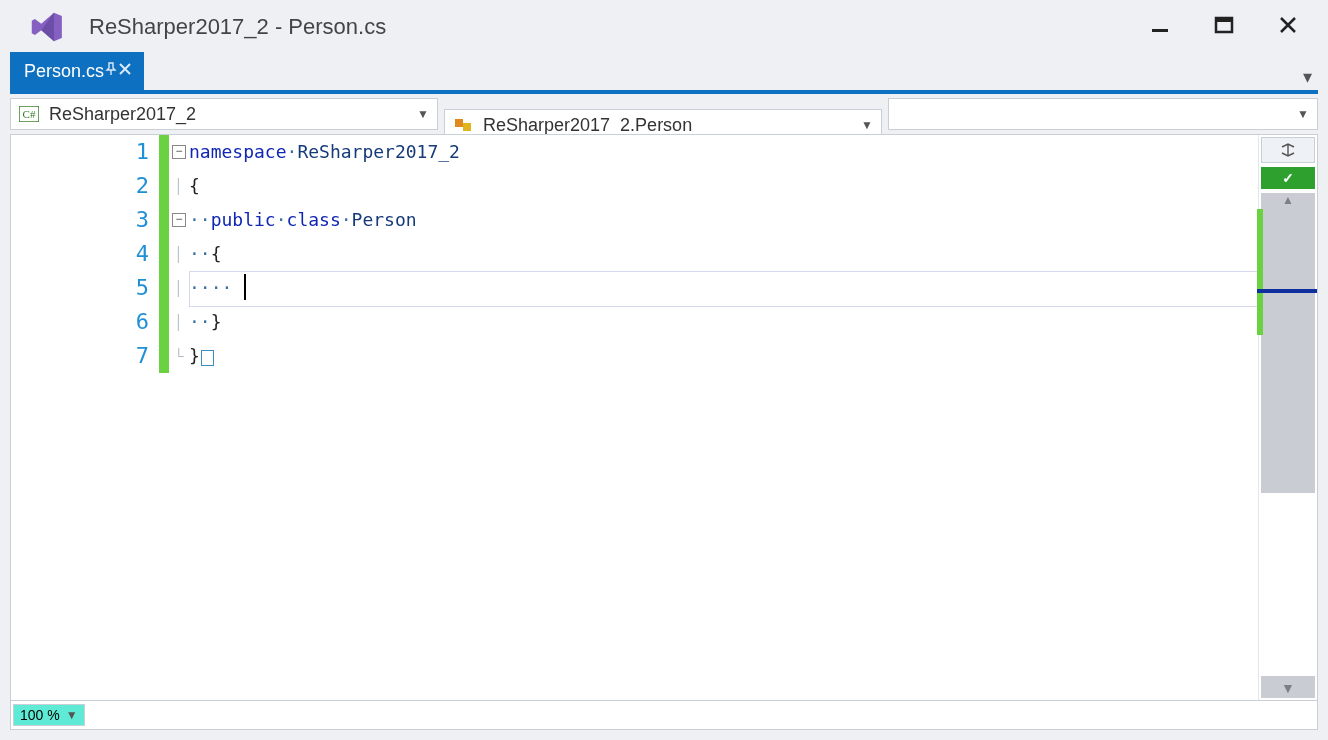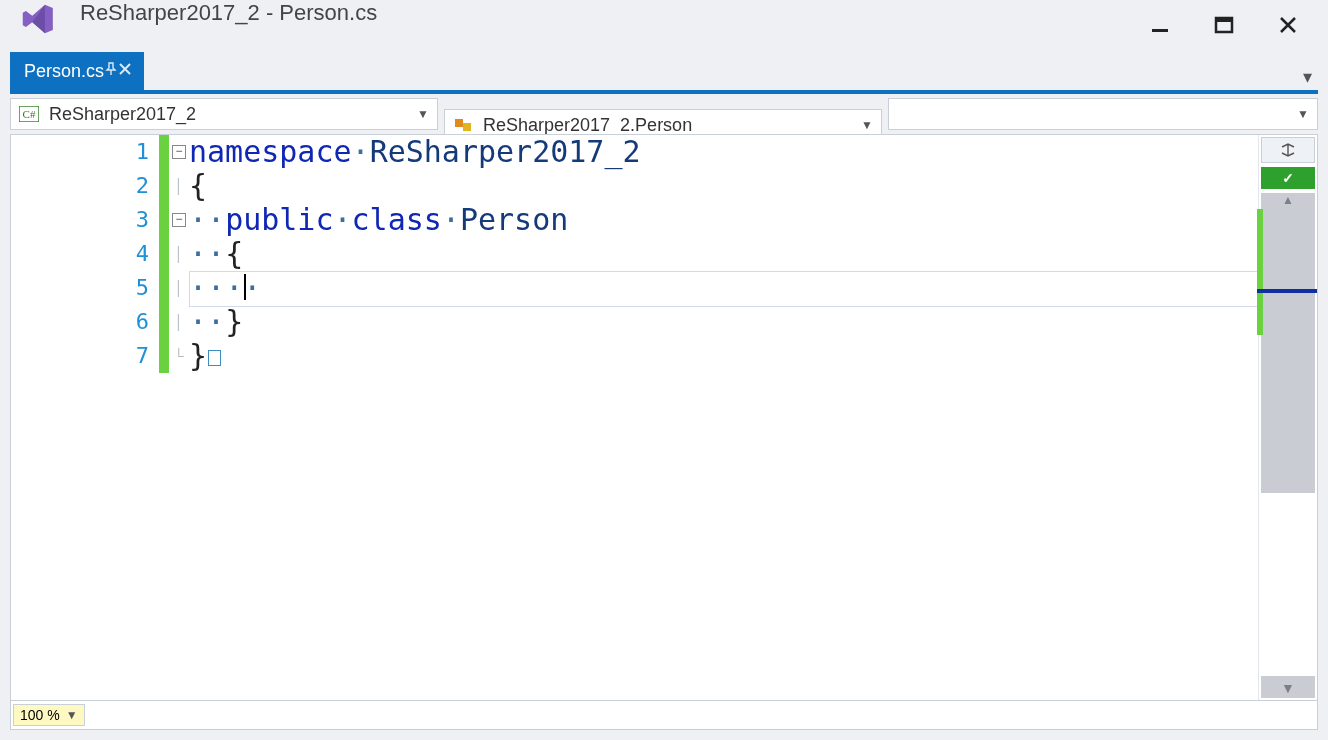--- a/index.html
+++ b/index.html
@@ -1,18 +1,18 @@
 <!DOCTYPE html>
 <html><head>
 <meta charset="utf-8">
 <style>
   html,body{margin:0;padding:0;font-family:"Segoe UI",Tahoma,sans-serif;font-size:14px;background:#f5f5f5;width:1328px;height:740px;overflow:hidden;}
   .window{width:1328px;height:740px;background:#eef0f4;display:flex;flex-direction:column;}
   
-  .titlebar{height:54px;display:flex;padding:0 18px;gap:24px;}
+  .titlebar{height:54px;display:flex;align-items:center;padding:0 18px;gap:24px;margin-left:9px;}
   .app-logo svg{width:38px;height:38px;display:block;}
   .title-text{font-size:22px;color:#444;}
   .titlebar-spacer{flex:1;}
   .win-controls{display:flex;gap:36px;align-items:center;margin-right:8px;}
   .win-btn{font-size:22px;color:#222;cursor:default;line-height:1;padding:4px;}
   
   .tabstrip-row{display:flex;align-items:flex-end;border-bottom:4px solid #0e70c0;margin:0 10px 0 10px;height:36px;}
   .doc-tab{background:#0e70c0;color:#fff;display:flex;align-items:center;gap:0;padding:6px 12px 6px 14px;height:26px;font-size:18px;}
   .doc-tab .pin, .doc-tab .close{font-size:16px;opacity:.85;}
   .tabstrip-spacer{flex:1;}
@@ -24,21 +24,21 @@
   .navbox.first{width:410px;}
   .navbox.second{width:420px;margin-top:11px;}
   .navbox.third{flex:1;}
   .nav-icon{display:inline-flex;}
   .navbox-text{font-size:18px;}
   
   .editor-frame{flex:1;display:flex;flex-direction:column;margin:4px 10px 10px 10px;border:1px solid #c9cfd7;background:#fff;}
   .editor-body{flex:1;display:flex;position:relative;}
   .left-margin{width:18px;background:#fff;}
   .gutter{width:130px;display:flex;flex-direction:column;align-items:flex-end;padding-top:0px;}
-  .code-area{flex:1;position:relative;font-family:Consolas,monospace;font-size:30px;line-height:34px;}
+  .code-area{flex:1;position:relative;font-family:Consolas,monospace;font-size:18px;line-height:34px;}
   .change-bar{width:10px;background:#6ad241;}
   .outline{width:20px;display:flex;flex-direction:column;}
   .outline-cell{height:34px;display:flex;align-items:center;justify-content:center;}
   .fold-box{width:12px;height:12px;border:1px solid #888;line-height:10px;font-size:12px;color:#555;text-align:center;background:#fff;}
   .line{height:34px;display:flex;align-items:center;white-space:pre;}
   .ln{color:#1f8fd6;font-size:22px;font-family:Consolas,monospace;height:34px;line-height:34px;padding-right:10px;}
   .kw{color:#1026b4;}
   .typ{color:#153a7a;}
   .brace{color:#222;}
   .dots{color:#3a6fa0;}
@@ -51,21 +51,21 @@
   .status-ok{height:22px;background:#2ea02e;margin:2px;color:#fff;display:flex;align-items:center;justify-content:center;font-weight:bold;}
   .marker-track{flex:1;position:relative;margin:2px;}
   .marker-bg{position:absolute;inset:0;background:#c9ccd3;}
   .marker-up{position:absolute;top:0;left:0;right:0;text-align:center;color:#7b7f86;font-size:12px;}
   .marker-green{position:absolute;left:-4px;width:6px;background:#6ad241;}
   .marker-blue{position:absolute;left:-4px;right:-2px;height:4px;background:#1030a0;}
   .marker-white{position:absolute;left:0;right:0;background:#fff;}
   .marker-down{position:absolute;bottom:2px;left:0;right:0;text-align:center;color:#7b7f86;font-size:14px;}
   
   .zoombar{height:28px;display:flex;align-items:center;border-top:1px solid #c9cfd7;}
-  .zoom-box{display:flex;align-items:center;gap:6px;padding:2px 6px;border:1px solid #c9cfd7;background:#fef9c3;margin:2px;}
+  .zoom-box{display:flex;align-items:center;gap:6px;padding:2px 6px;border:1px solid #c9cfd7;background:#5eead4;margin:2px;}
   .zoom-drop{font-size:12px;color:#555;}
   .lines-col{display:flex;flex-direction:column;}
   .guide{color:#b0b8c0;}
 </style>
 </head>
 <body>
 
 <div class="window">
 
   <div class="titlebar">

